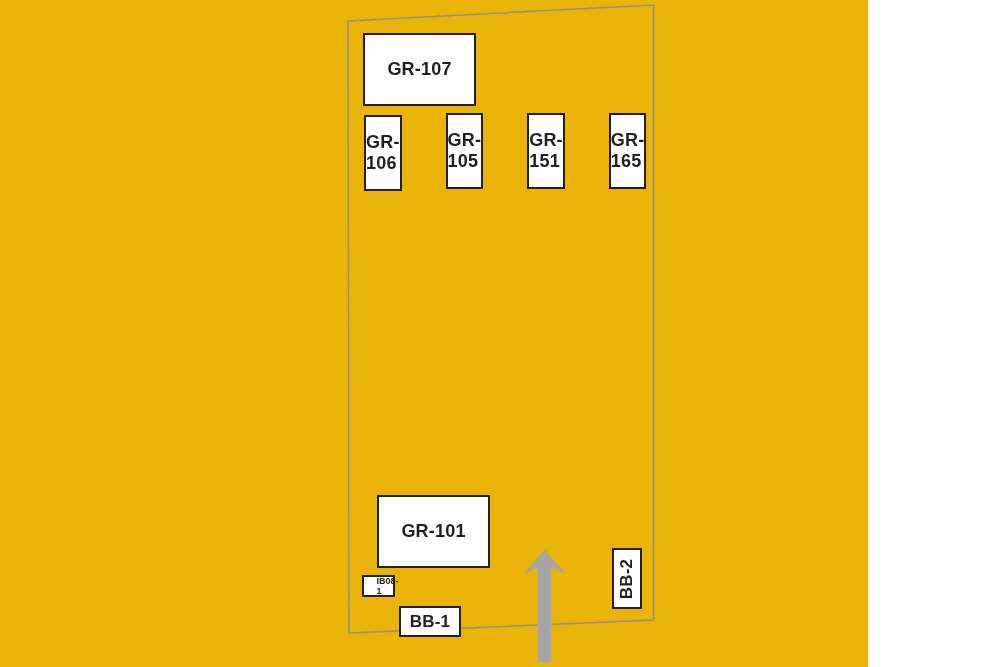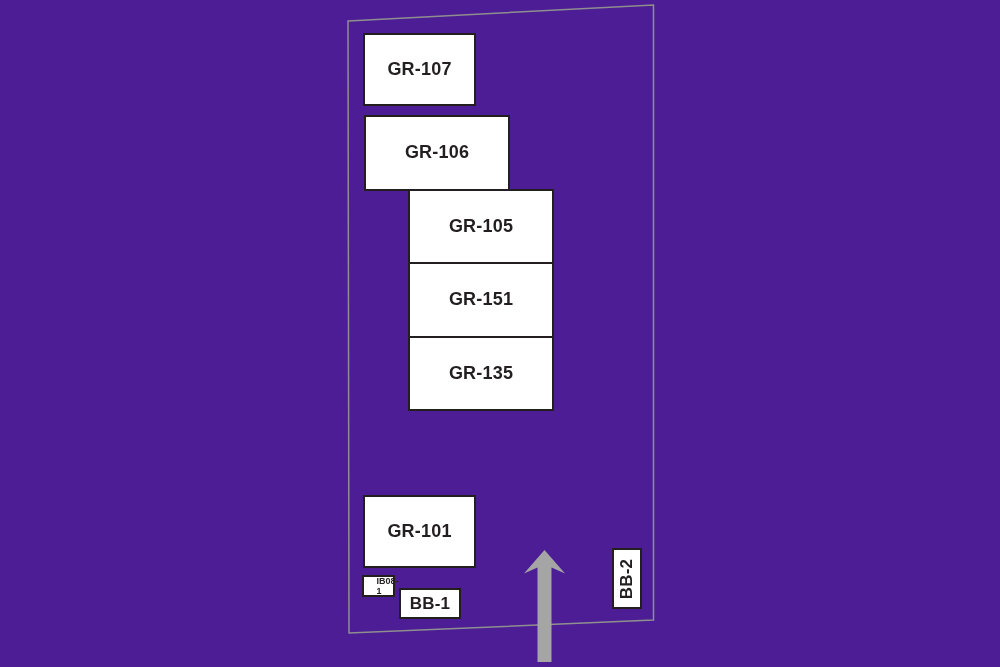--- a/index.html
+++ b/index.html
@@ -2,23 +2,23 @@
 <html><head>
 <meta charset="utf-8">
 <style>
   html, body {
     margin: 0;
     padding: 0;
     background: #ffffff;
   }
   .stage {
     position: relative;
-    width: 1000px;
+    width: 868px;
     height: 667px;
-    background: #4c1d95;
+    background: #eab308;
     overflow: hidden;
     font-family: "Liberation Sans", sans-serif;
   }
   .layer-svg {
     position: absolute;
     left: 0;
     top: 0;
     width: 1000px;
     height: 667px;
     pointer-events: none;
@@ -35,39 +35,39 @@
     font-weight: bold;
     font-size: 18px;
     letter-spacing: 0.2px;
   }
   .stack {
     position: absolute;
     left: 364px;
     top: 115px;
     width: 146px;
     display: flex;
-    flex-direction: column;
+    flex-direction: row;
   }
   .stack .room {
     position: relative;
     width: 146px;
     height: 75.5px;
   }
   .stack .room + .room {
     margin-top: -2px;
     margin-left: 44px;
   }
   .room.gr107 { left: 363px; top: 33px;  width: 113px; height: 73px; }
-  .room.gr101 { left: 363px; top: 495px; width: 113px; height: 73px; }
+  .room.gr101 { left: 377px; top: 495px; width: 113px; height: 73px; }
   .room.ib081 {
     left: 362px; top: 575px; width: 33px; height: 22px;
     font-size: 9px; letter-spacing: 0; padding-left: 18px;
   }
   .room.bb1 {
-    left: 399px; top: 588px; width: 62px; height: 31px;
+    left: 399px; top: 606px; width: 62px; height: 31px;
     border-width: 2.5px; font-size: 17px;
   }
   .room.bb2 {
     left: 612px; top: 548px; width: 30px; height: 61px;
     border-width: 2.5px; font-size: 17px;
   }
   .room.bb2 .rot {
     transform: rotate(-90deg);
     white-space: nowrap;
   }
@@ -93,21 +93,21 @@
     <div class="room">
       <span>GR-106</span>
     </div>
     <div class="room">
       <span>GR-105</span>
     </div>
     <div class="room">
       <span>GR-151</span>
     </div>
     <div class="room">
-      <span>GR-135</span>
+      <span>GR-165</span>
     </div>
   </div>
 
   <div class="room gr101">
     <span>GR-101</span>
   </div>
 
   <div class="room ib081">
     <span>IB08-1</span>
   </div>

